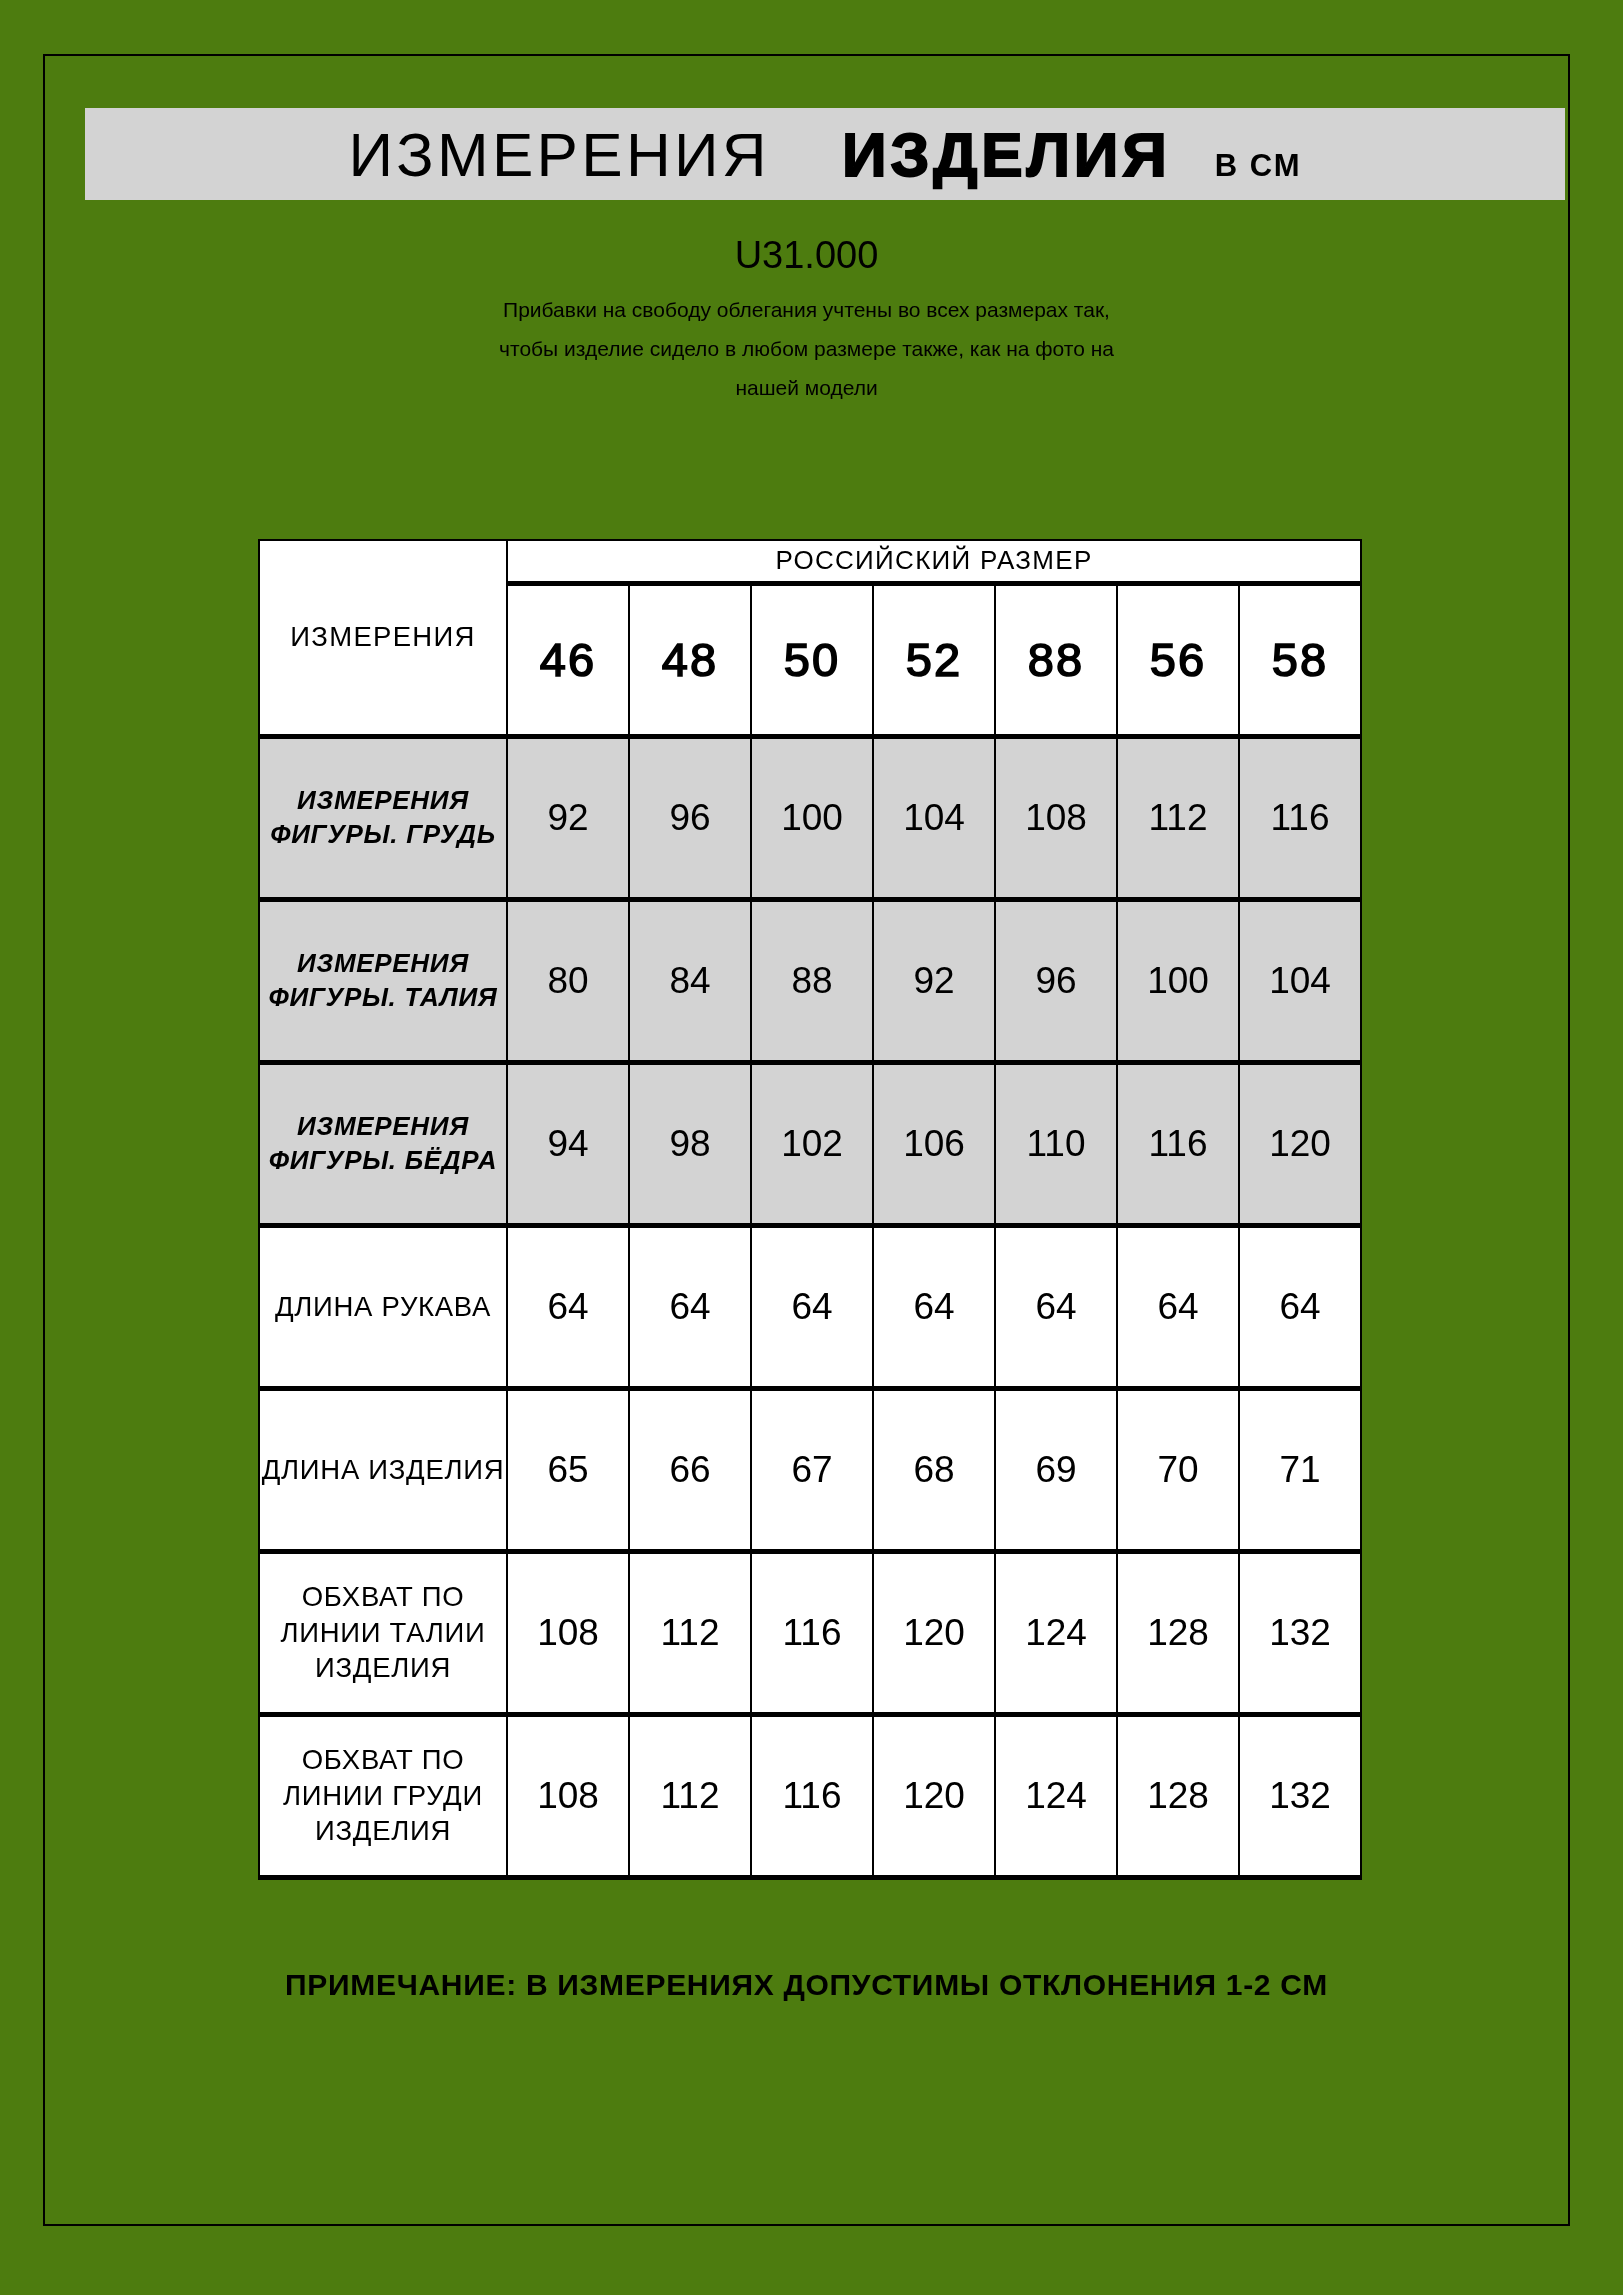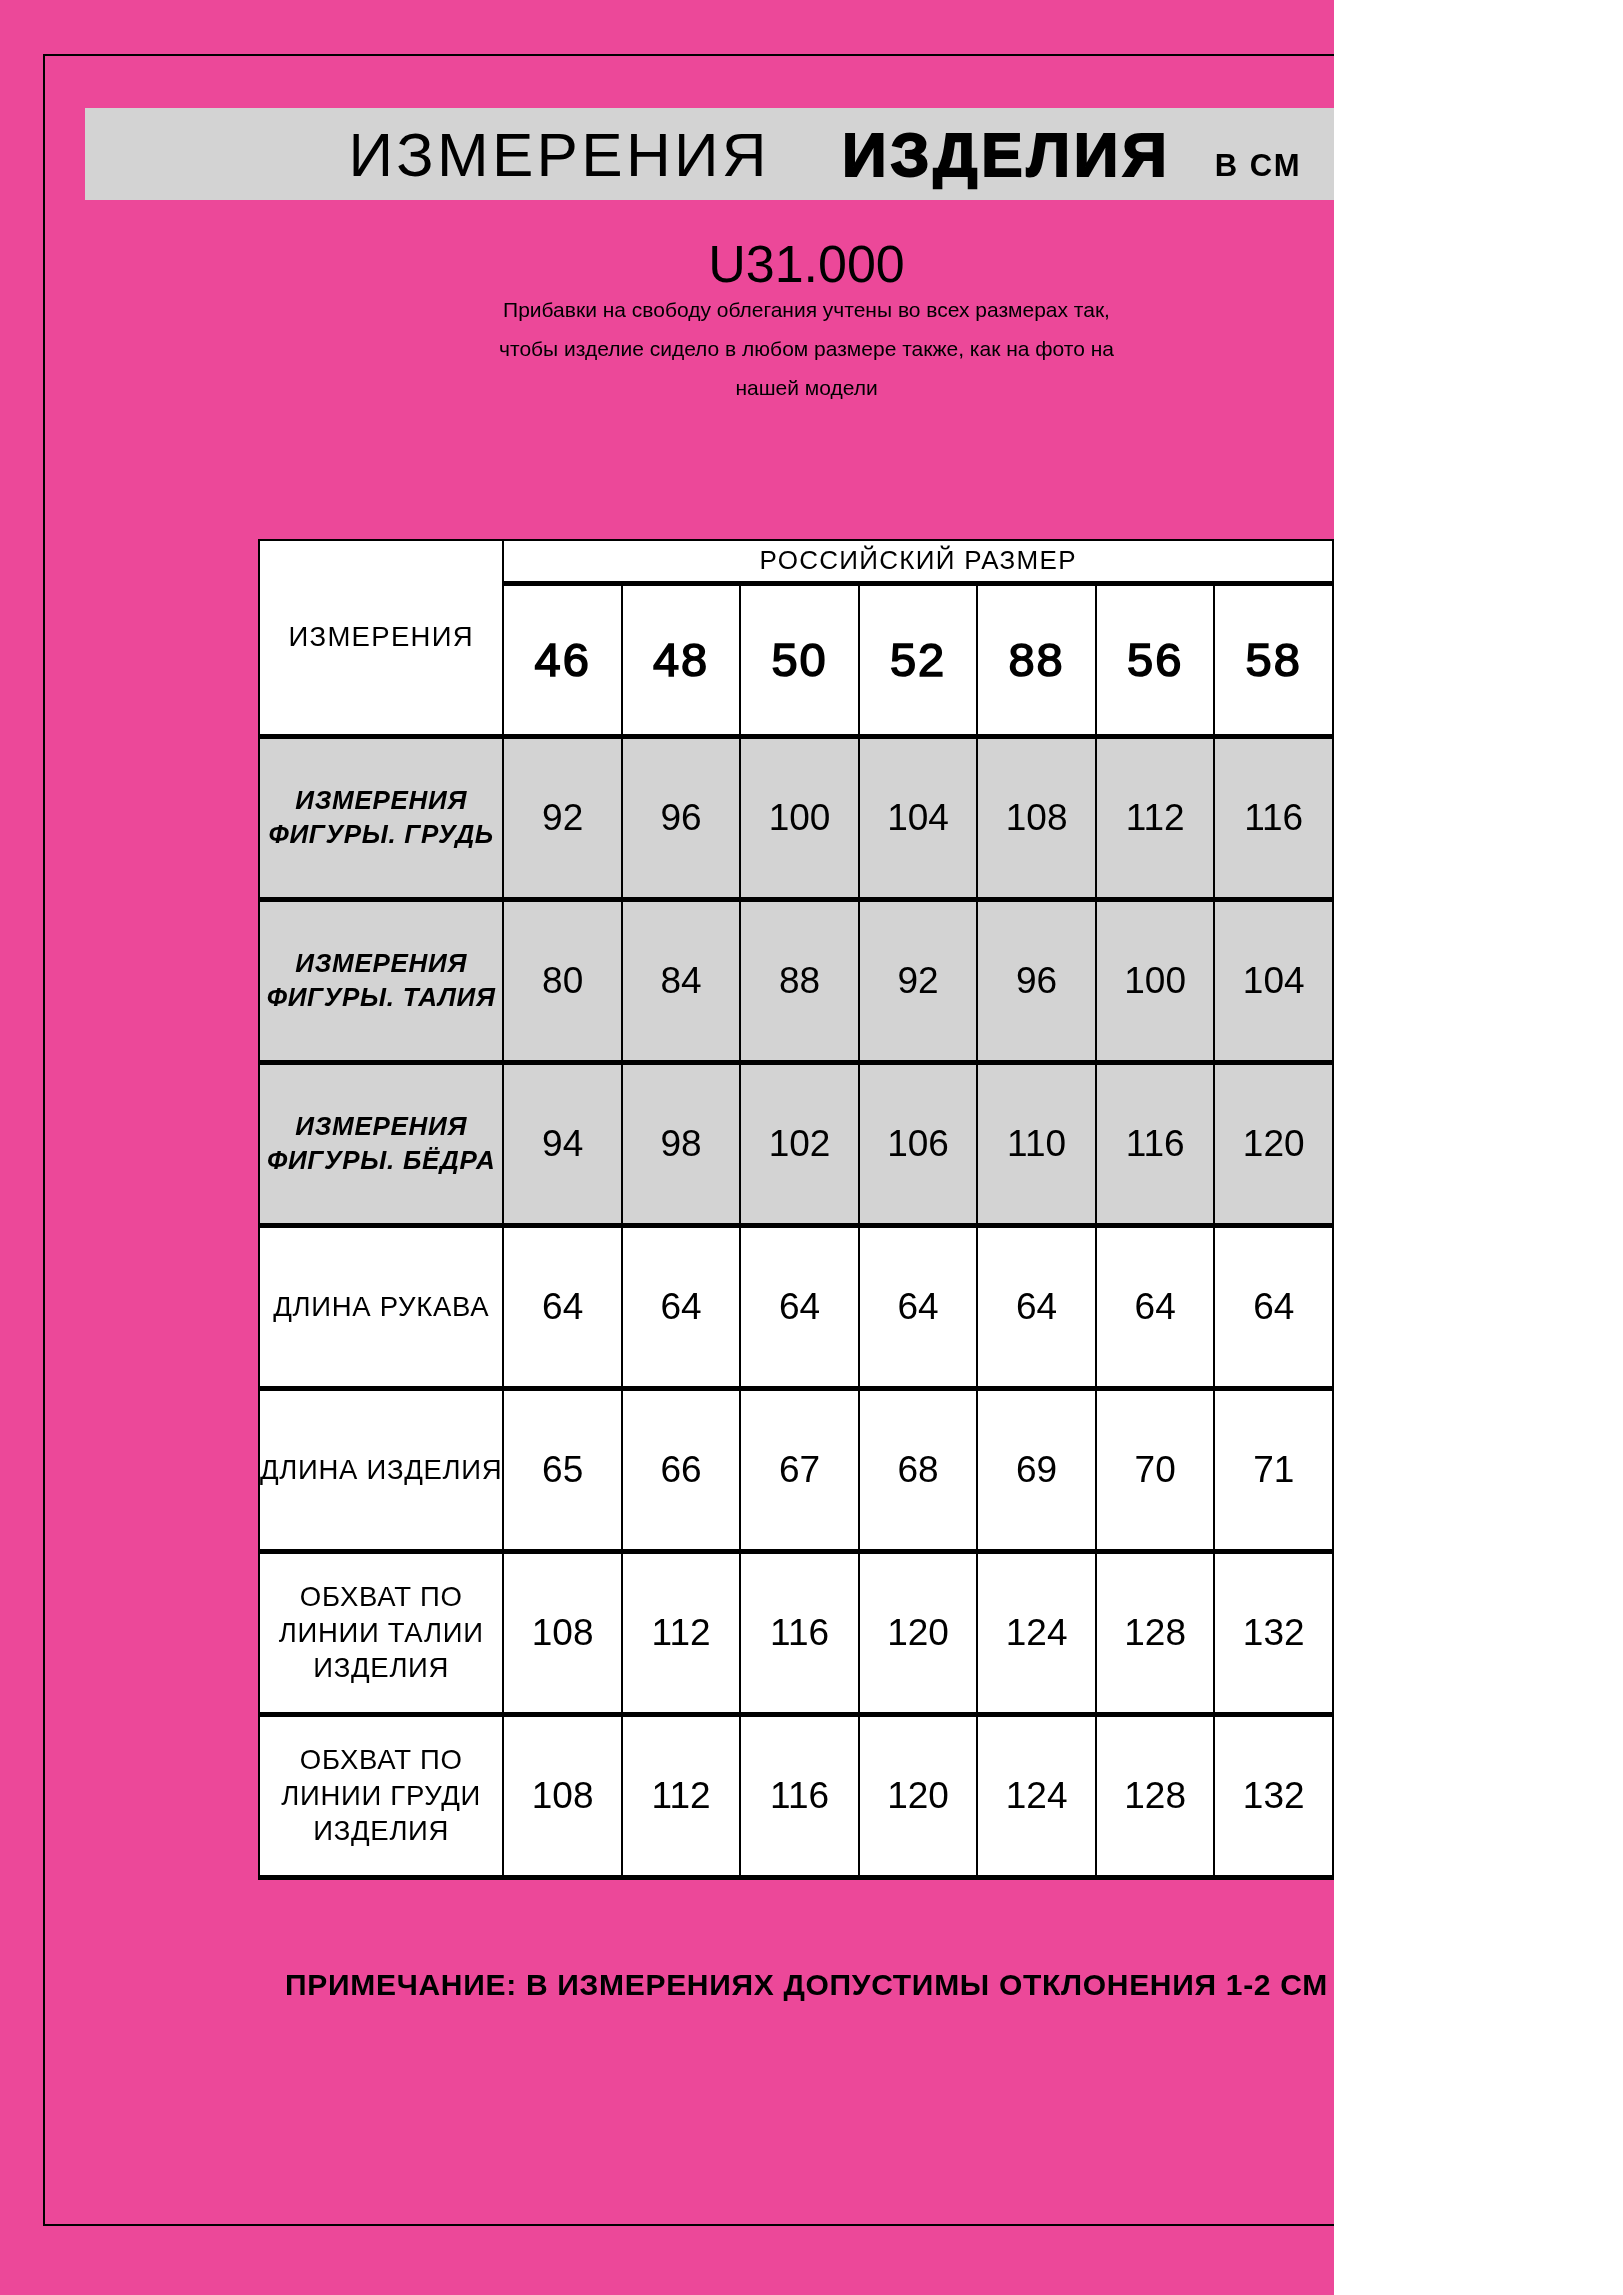--- a/index.html
+++ b/index.html
@@ -1,38 +1,38 @@
 <!DOCTYPE html>
 <html style="font-size:10.5px"><head>
 <meta charset="utf-8">
 <style>
   * { margin:0; padding:0; box-sizing:border-box; }
   html,body { background:#ffffff; }
   body { font-family:"Liberation Sans", sans-serif; color:#000; }
   .page {
-    position:relative; width:1334px; height:2295px;
-    background:#ec4899; overflow:hidden;
+    position:relative; width:1623px; height:2295px;
+    background:#4d7c0f; overflow:hidden;
   }
   .frame {
     position:absolute; left:43px; top:54px; width:1527px; height:2172px;
     border:2.6px solid #000;
   }
   .titlebar {
     position:absolute; left:85px; top:108px; width:1480px; height:92px;
     background:#d3d3d3;
     display:flex; align-items:baseline; justify-content:center;
     padding-top:10.5px;
   }
   .title-main  { font-size:62px; letter-spacing:3.3px; }
   .title-heavy { font-size:62px; font-weight:bold; -webkit-text-stroke:2px #000;
                  letter-spacing:3.9px; margin-left:72px; }
   .title-unit  { font-size:31px; font-weight:bold; letter-spacing:2px; margin-left:44px; }
   .article {
     position:absolute; left:43px; top:234px; width:1527px;
-    text-align:center; font-size:52px;
+    text-align:center; font-size:38px;
   }
   .desc {
     position:absolute; left:43px; top:290px; width:1527px;
     text-align:center; font-size:21px; line-height:39px; white-space:pre-line;
   }
   table.size-table {
     position:absolute; left:258px; top:539px;
     border-collapse:collapse; table-layout:fixed;
     border:2.6px solid #000;
   }

